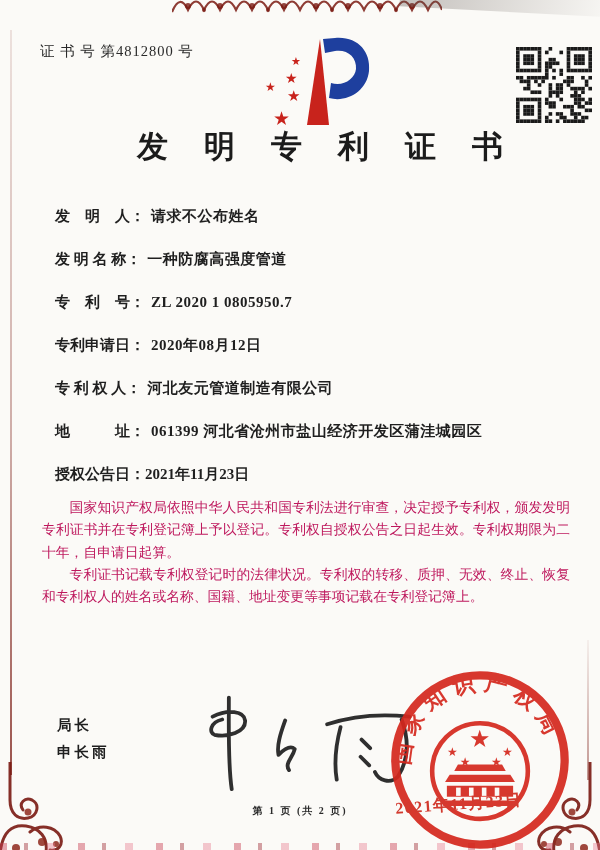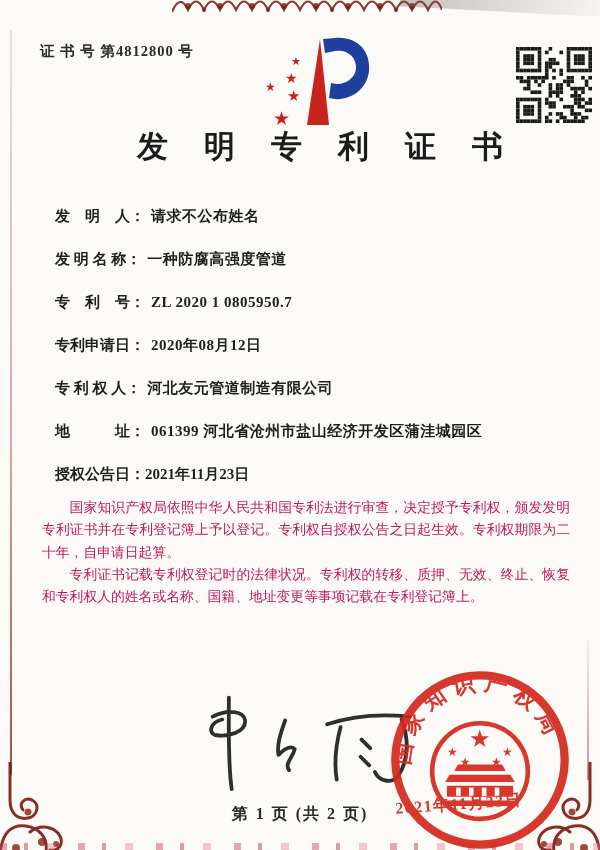--- a/index.html
+++ b/index.html
@@ -19,21 +19,21 @@
     background:linear-gradient(100deg,rgba(90,80,75,.35),rgba(90,80,75,0));transform:rotate(3deg);}
   .corner-flourish{position:absolute;bottom:-4px;}
   .corner-flourish.left{left:-4px;}
   .corner-flourish.right{right:-4px;transform:scaleX(-1);}
   .bottom-strip{position:absolute;left:0;bottom:0;width:100%;height:7px;opacity:.8;
     background:repeating-linear-gradient(90deg,
       rgba(200,60,80,.55) 0 7px, rgba(255,255,255,0) 7px 24px,
       rgba(150,25,35,.5) 24px 28px, rgba(255,255,255,0) 28px 47px,
       rgba(230,120,140,.5) 47px 55px, rgba(255,255,255,0) 55px 78px);}
   
-  .cert-no{position:absolute;left:40px;top:42px;font-size:14.5px;font-weight:700;
+  .cert-no{position:absolute;left:40px;top:42px;font-size:14.5px;font-weight:400;
     letter-spacing:1px;white-space:pre;color:#2a2a2a;}
   .logo{position:absolute;left:243px;top:33px;}
   .qr{position:absolute;left:516px;top:47px;}
   .title{position:absolute;left:0;top:126px;width:100%;text-align:center;margin:0;
     font-size:31px;font-weight:700;letter-spacing:36px;text-indent:36px;color:#1b1b1b;padding-left:20px;}
   
   .fields{position:absolute;left:55px;top:205px;right:34px;font-size:15px;font-weight:600;}
   .field-row{margin-bottom:21px;line-height:22px;}
   .field-label{white-space:pre;display:inline-block;}
   .field-value{margin-left:6px;letter-spacing:.5px;}
@@ -43,21 +43,21 @@
   
   .body-text{position:absolute;left:42px;right:30px;top:497px;font-size:13.8px;
     line-height:1.62;text-align:justify;font-weight:500;color:#be185d;}
   .body-text p{margin:0;text-indent:2em;}
   
   .signer{position:absolute;left:57px;top:712px;font-size:14.5px;font-weight:600;
     letter-spacing:3px;line-height:27px;}
   .signature{position:absolute;left:185px;top:688px;}
   .seal{position:absolute;left:388px;top:668px;opacity:.92;}
   .footer{position:absolute;left:0;top:804px;width:100%;text-align:center;
-    font-size:16px;letter-spacing:2px;font-weight:600;color:#2a2a2a;}
+    font-size:10px;letter-spacing:2px;font-weight:600;color:#2a2a2a;}
 </style>
 </head>
 <body>
 
 <div class="page">
 
   <svg class="top-ornament" width="270" height="17" viewBox="0 0 270 17">
     <g stroke="#7a1a12" fill="none" stroke-width="2.2" opacity="0.85">
       <path d="M0,15 Q8,-4 16,13 Q24,-4 32,13 Q40,-4 48,13 Q56,-4 64,13 Q72,-4 80,13 Q88,-4 96,13 Q104,-4 112,13 Q120,-4 128,13 Q136,-4 144,13 Q152,-4 160,13 Q168,-4 176,13 Q184,-4 192,13 Q200,-4 208,13 Q216,-4 224,13 Q232,-4 240,13 Q248,-4 256,13 Q264,-4 270,13"></path>
     </g>
@@ -366,20 +366,24 @@
         <span class="grant-label">授权公告日：</span><span>2021年11月23日</span>
       </div>
     </div>
   </div>
 
   <div class="body-text">
     <p>国家知识产权局依照中华人民共和国专利法进行审查，决定授予专利权，颁发发明专利证书并在专利登记簿上予以登记。专利权自授权公告之日起生效。专利权期限为二十年，自申请日起算。</p>
     <p>专利证书记载专利权登记时的法律状况。专利权的转移、质押、无效、终止、恢复和专利权人的姓名或名称、国籍、地址变更等事项记载在专利登记簿上。</p>
   </div>
 
+  <div class="signer">
+    <div>局长</div>
+    <div>申长雨</div>
+  </div>
 
   <svg class="signature" width="250" height="105" viewBox="0 0 260 110">
     <g stroke="#2f2f2f" stroke-width="4" fill="none" stroke-linecap="round" stroke-linejoin="round">
       <path d="M28,30 C44,22 61,24 62,34 C63,46 44,52 30,49 C24,47 25,36 38,33 M45,10 C45,45 44,80 48,106"></path>
       <path d="M104,34 C99,48 95,60 97,70 C103,64 110,60 114,64 C112,73 103,79 108,86"></path>
       <path d="M148,38 C175,29 206,27 234,30 M162,41 C157,60 155,78 158,96 M226,33 C234,55 233,76 222,93 C214,101 202,97 198,88"></path>
       <path d="M184,54 L193,63 M183,72 L192,81"></path>
     </g>
   </svg>
 

